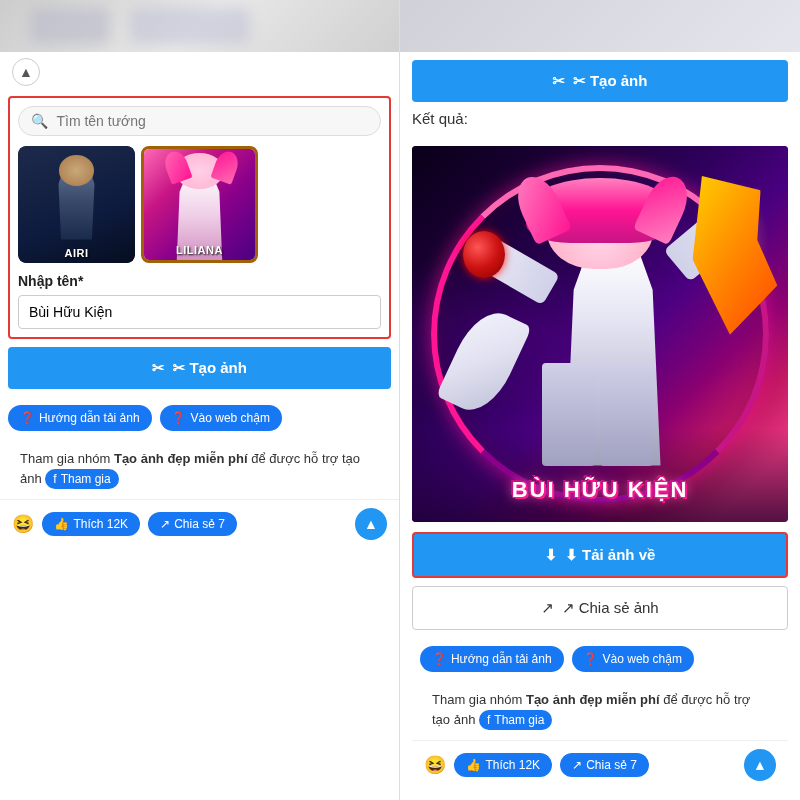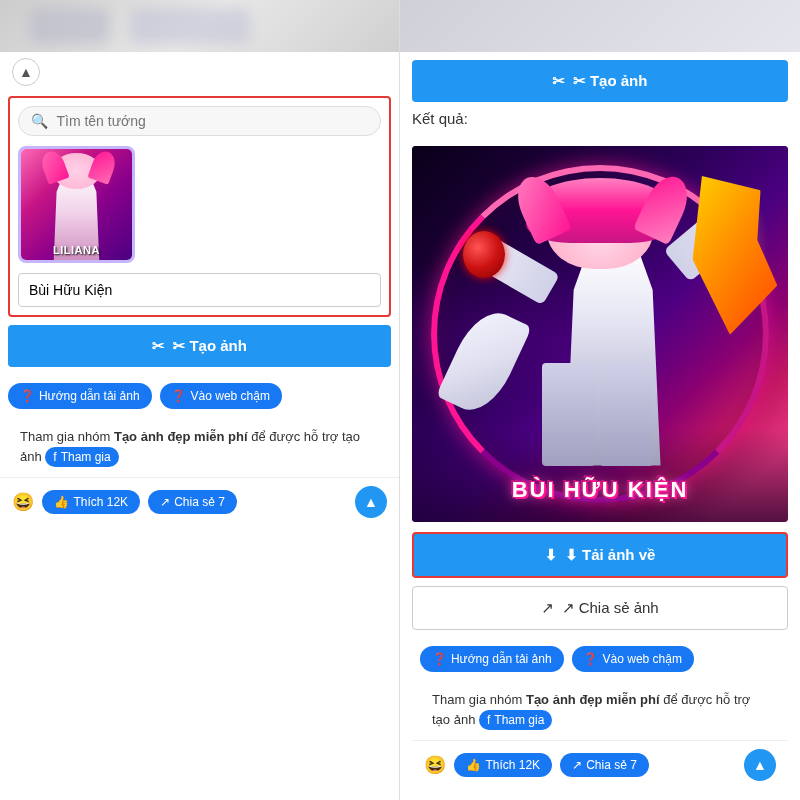--- a/index.html
+++ b/index.html
@@ -364,21 +364,21 @@
 
     
     .hero-overlay {
       position: absolute; inset: 0;
       display: flex; align-items: flex-end; justify-content: center;
       padding-bottom: 4px;
     }
 
     
     .hero-cell.selected {
-      border: 3px solid #c4b5fd;
+      border: 3px solid #a16207;
     }
 
     .panel-right-top {
       height: 52px;
       background: linear-gradient(135deg, #d0d0d8 0%, #e5e5ee 100%);
     }
   </style>
 </head>
 <body>
 
@@ -392,39 +392,51 @@
   <div class="red-border-section">
     
     <div class="search-box">
       <span class="search-icon-wrap">🔍</span>
       <input class="search-input" type="text" placeholder="Tìm tên tướng" style="">
     </div>
 
     
     <div class="hero-grid">
 
+      <div class="hero-cell">
+        <div class="hero-bg fig-airi">
+          <div style="width:100%;height:100%;background:linear-gradient(160deg,#1e2a4a 0%,#0d1b3e 60%,#060d20 100%);position:relative;">
+            <div style="position:absolute;top:12%;left:28%;width:44%;height:68%;background:linear-gradient(180deg,#6a7a9a 0%,#3a4a6a 50%,#1a2a4a 100%);clip-path:polygon(30% 0%,70% 0%,85% 30%,80% 100%,20% 100%,15% 30%);"></div>
+            <div style="position:absolute;top:8%;left:35%;width:30%;height:26%;background:radial-gradient(ellipse,#c8a87a 0%,#a87848 100%);border-radius:50%;"></div>
+          </div>
+        </div>
+        <div class="hero-overlay">
+          <span class="hero-label">AIRI</span>
+        </div>
+      </div>
 
 
 
 
       <div class="hero-cell selected">
         <div style="width:100%;height:100%;background:linear-gradient(135deg,#ff69b4 0%,#c71585 30%,#8b008b 60%,#4b0082 100%);position:relative;">
           <div style="position:absolute;bottom:0;left:18%;width:64%;height:82%;background:linear-gradient(180deg,#ffffff 0%,#f0d0e8 50%,#d090c0 100%);clip-path:polygon(35% 0%,65% 0%,78% 25%,82% 100%,18% 100%,22% 25%);"></div>
           <div style="position:absolute;top:4%;left:28%;width:44%;height:32%;background:radial-gradient(ellipse,#ffd0e8 0%,#ffb0d0 100%);border-radius:50%;"></div>
           <div style="position:absolute;top:2%;left:20%;width:20%;height:28%;background:linear-gradient(135deg,#ff69b4 0%,#ff1493 100%);border-radius:50% 50% 10% 10%;transform:rotate(-20deg);"></div>
           <div style="position:absolute;top:2%;right:16%;width:20%;height:28%;background:linear-gradient(135deg,#ff1493 0%,#ff69b4 100%);border-radius:50% 50% 10% 10%;transform:rotate(20deg);"></div>
         </div>
         <div class="hero-overlay">
           <span class="hero-label">LILIANA</span>
         </div>
       </div>
 
     </div>
 
     
+    <div class="input-label">Nhập tên*</div>
     <input class="name-input" type="text" value="Bùi Hữu Kiện" style="">
   </div>
 
   <div style="margin:0 8px 8px 8px;">
     <button class="create-btn">
       <span>✂</span>
       <span>✂ Tạo ảnh</span>
     </button>
   </div>
 

